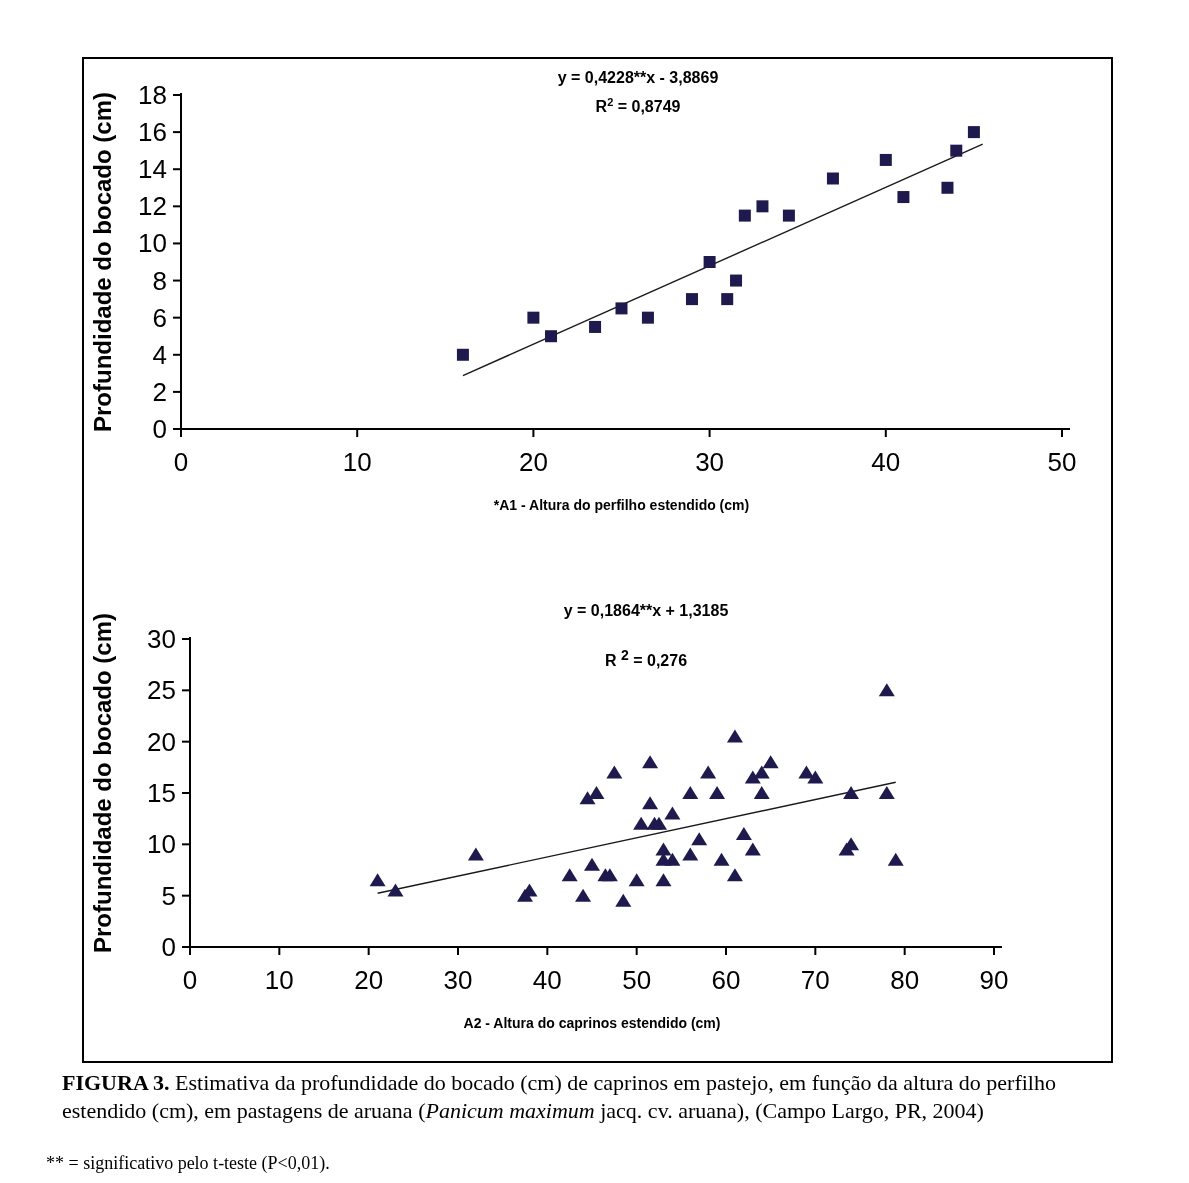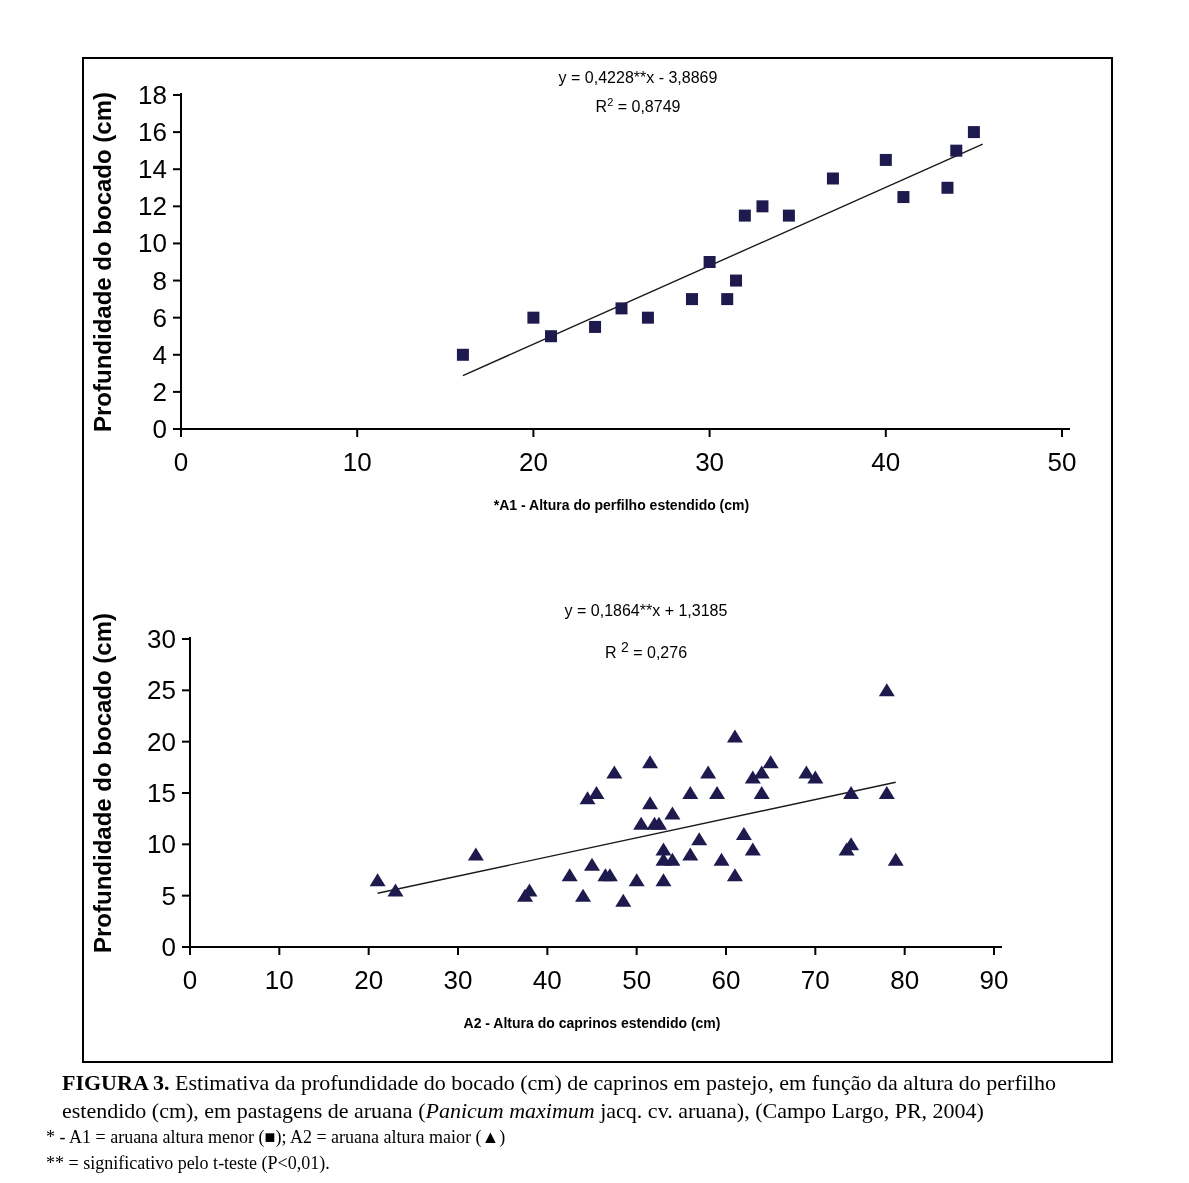--- a/index.html
+++ b/index.html
@@ -4,24 +4,24 @@
 <style>
   html,body{margin:0;padding:0;background:#ffffff;}
   .page{position:relative;width:1189px;height:1183px;background:#ffffff;overflow:hidden;
         font-family:"Liberation Sans",sans-serif;color:#000;}
   .figure-box{position:absolute;left:82px;top:57px;width:1031px;height:1006px;
               border:2px solid #000;box-sizing:border-box;background:#fff;}
   .chart-svg{position:absolute;left:0;display:block;}
   #svg-a1{top:0;}
   #svg-a2{top:540px;}
   svg text{font-family:"Liberation Sans",sans-serif;font-size:26px;fill:#000;}
-  .equation{position:absolute;text-align:center;font-size:16px;line-height:24px;color:#000;}
+  .equation{position:absolute;text-align:center;font-size:16px;line-height:24px;color:#000;font-weight:bold;}
   #eq-a1{left:374px;top:7px;width:360px;}
   #eq-a2{left:382px;top:540px;width:360px;}
-  #eq-a2 .eq-r2{margin-top:12px;}
+  #eq-a2 .eq-r2{margin-top:20px;}
   .equation sup{font-size:11px;vertical-align:super;}
   #eq-a2 sup{font-size:14px;}
   .ylabel{position:absolute;white-space:nowrap;font-weight:bold;font-size:24px;
           transform:translate(-50%,-50%) rotate(-90deg);}
   #ylabel-a1{left:19px;top:203px;}
   #ylabel-a2{left:19px;top:724px;}
   .xlabel{position:absolute;text-align:center;font-weight:bold;font-size:14px;}
   #xlabel-a1{left:97px;top:438px;width:881px;}
   #xlabel-a2{left:106px;top:956px;width:804px;}
   .caption{position:absolute;left:46px;top:1069px;width:1078px;
@@ -189,16 +189,15 @@
         <path d="M 767.0666666666666 187 L 775.0666666666666 200 L 759.0666666666666 200 Z" fill="#1f1a4e"></path>
         <path d="M 802.8000000000001 187 L 810.8000000000001 200 L 794.8000000000001 200 Z" fill="#1f1a4e"></path>
         <path d="M 802.8000000000001 84.33333333333331 L 810.8000000000001 97.33333333333331 L 794.8000000000001 97.33333333333331 Z" fill="#1f1a4e"></path>
         <path d="M 811.7333333333333 253.73333333333335 L 819.7333333333333 266.73333333333335 L 803.7333333333333 266.73333333333335 Z" fill="#1f1a4e"></path>
       </svg>
     <div class="xlabel" id="xlabel-a2">A2 - Altura do caprinos estendido (cm)</div>
 
   </div>
 
   <div class="caption"><b>FIGURA 3.</b><span> Estimativa da profundidade do bocado (cm) de caprinos em pastejo, em função da altura do perfilho estendido (cm), em pastagens de aruana (</span><i>Panicum maximum</i><span> jacq. cv. aruana), (Campo Largo, PR, 2004)</span></div>
-  <div class="footnote" id="footnote-1">* - A1 = aruana altura menor (■); A2 = aruana altura maior (▲)</div>
   <div class="footnote" id="footnote-2">** = significativo pelo t-teste (P&lt;0,01).</div>
 
 </div>
 
 </body></html>

